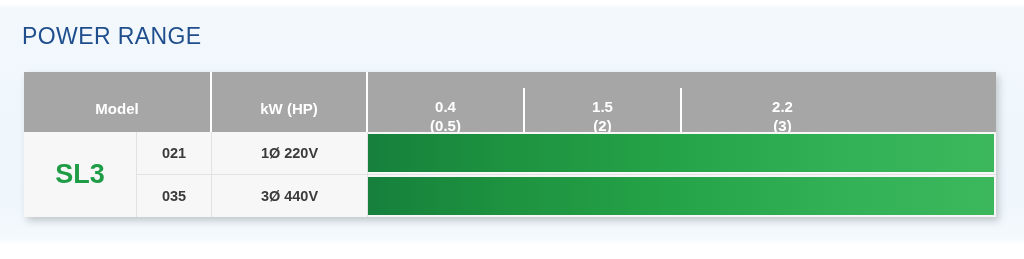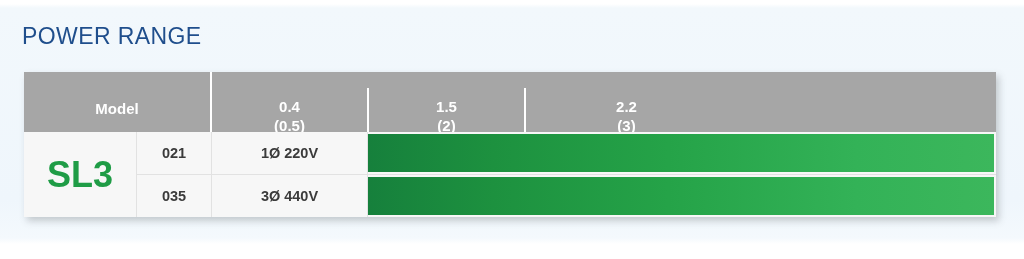--- a/index.html
+++ b/index.html
@@ -85,21 +85,21 @@
     display: flex;
   }
   #model-cell {
     width: 113px;
     height: 85px;
     background: #f7f7f7;
     display: flex;
     align-items: center;
     justify-content: center;
     color: #1f9c46;
-    font-size: 36px;
+    font-size: 27px;
     font-weight: bold;
     box-sizing: border-box;
     border-right: 1px solid #e2e2e2;
   }
   #rows-right {
     width: 859px;
     height: 85px;
     display: flex;
     flex-direction: column;
     text-align: right;
@@ -140,20 +140,21 @@
 <body>
 
 <div id="page">
 
   <div id="title">POWER RANGE</div>
 
   <div id="table-wrap">
 
     <div class="row" id="header-row">
       <div class="hcell" id="h-model">Model</div>
+      <div class="hcell" id="h-kw">kW (HP)</div>
       <div class="hcell h-pw">0.4
 (0.5)</div>
       <div class="hcell h-pw">1.5
 (2)</div>
       <div class="hcell h-pw last">2.2
 (3)</div>
     </div>
 
     <div id="body-rows">
 

